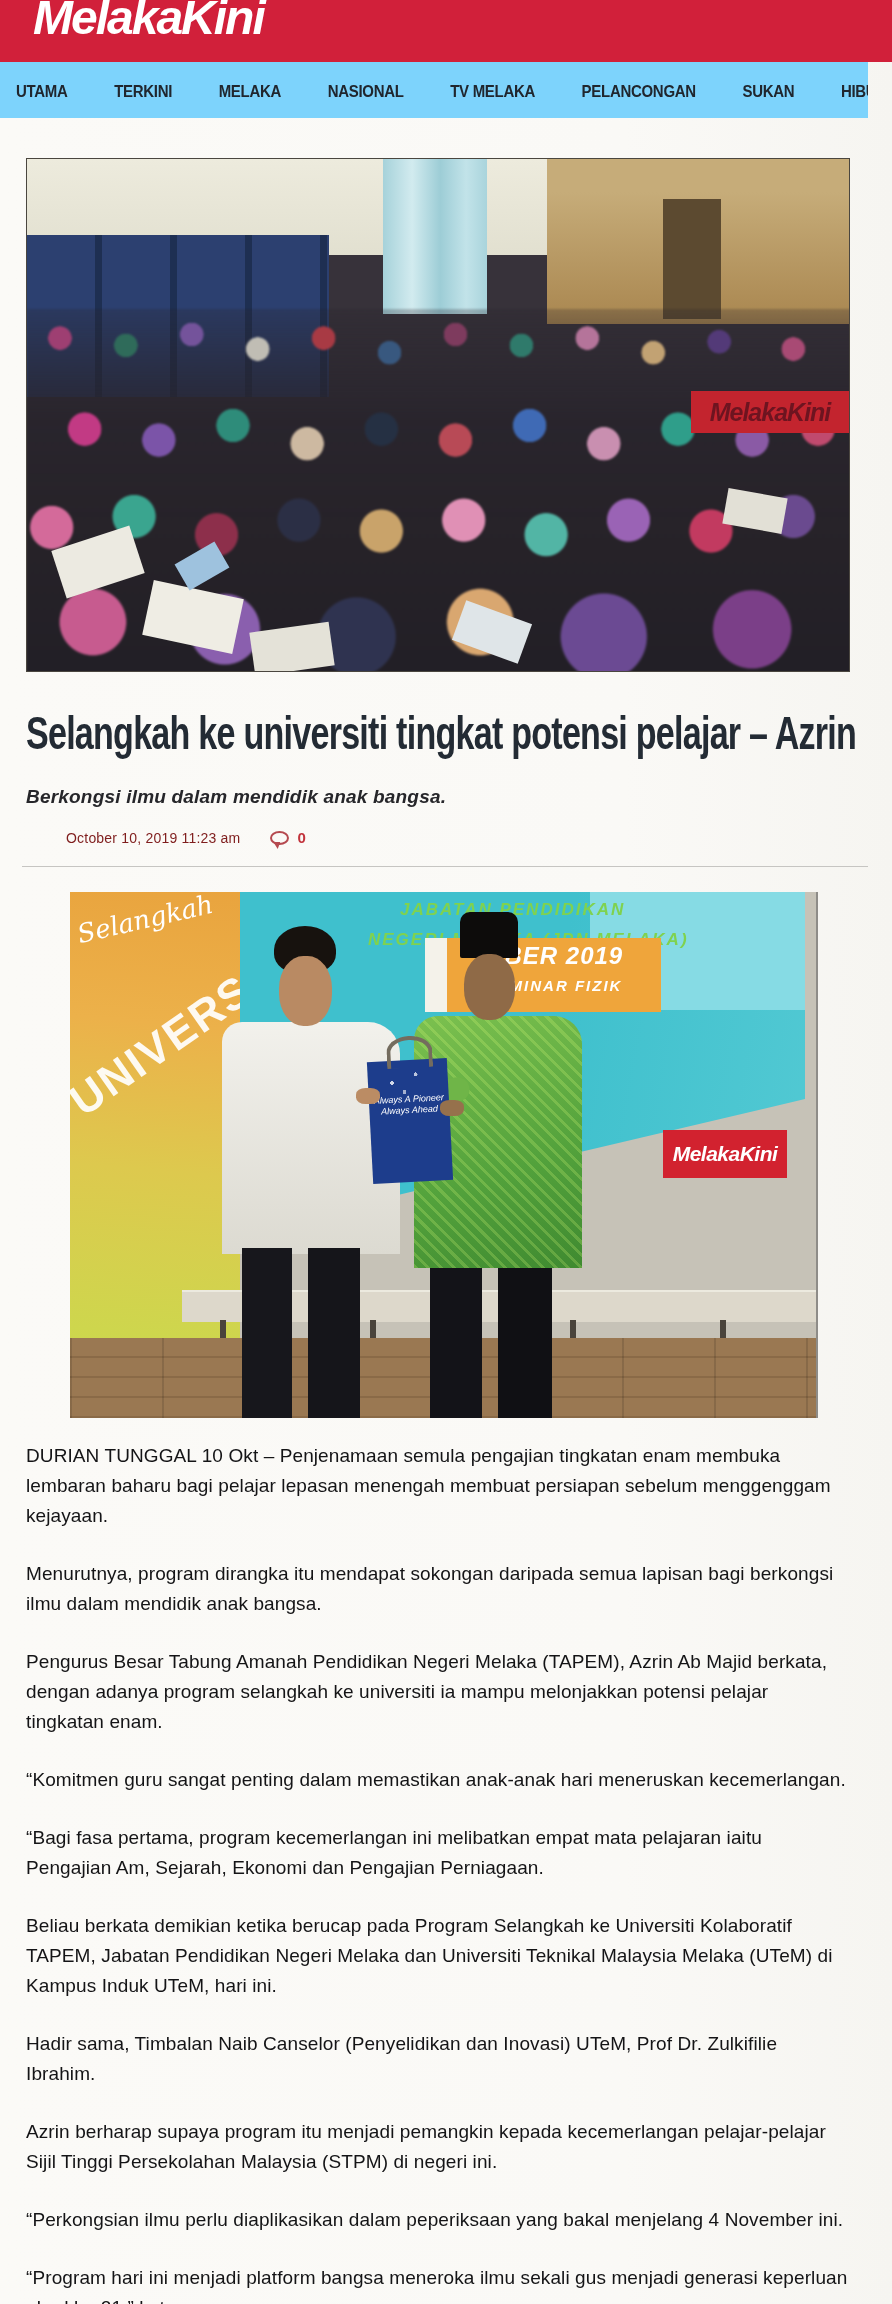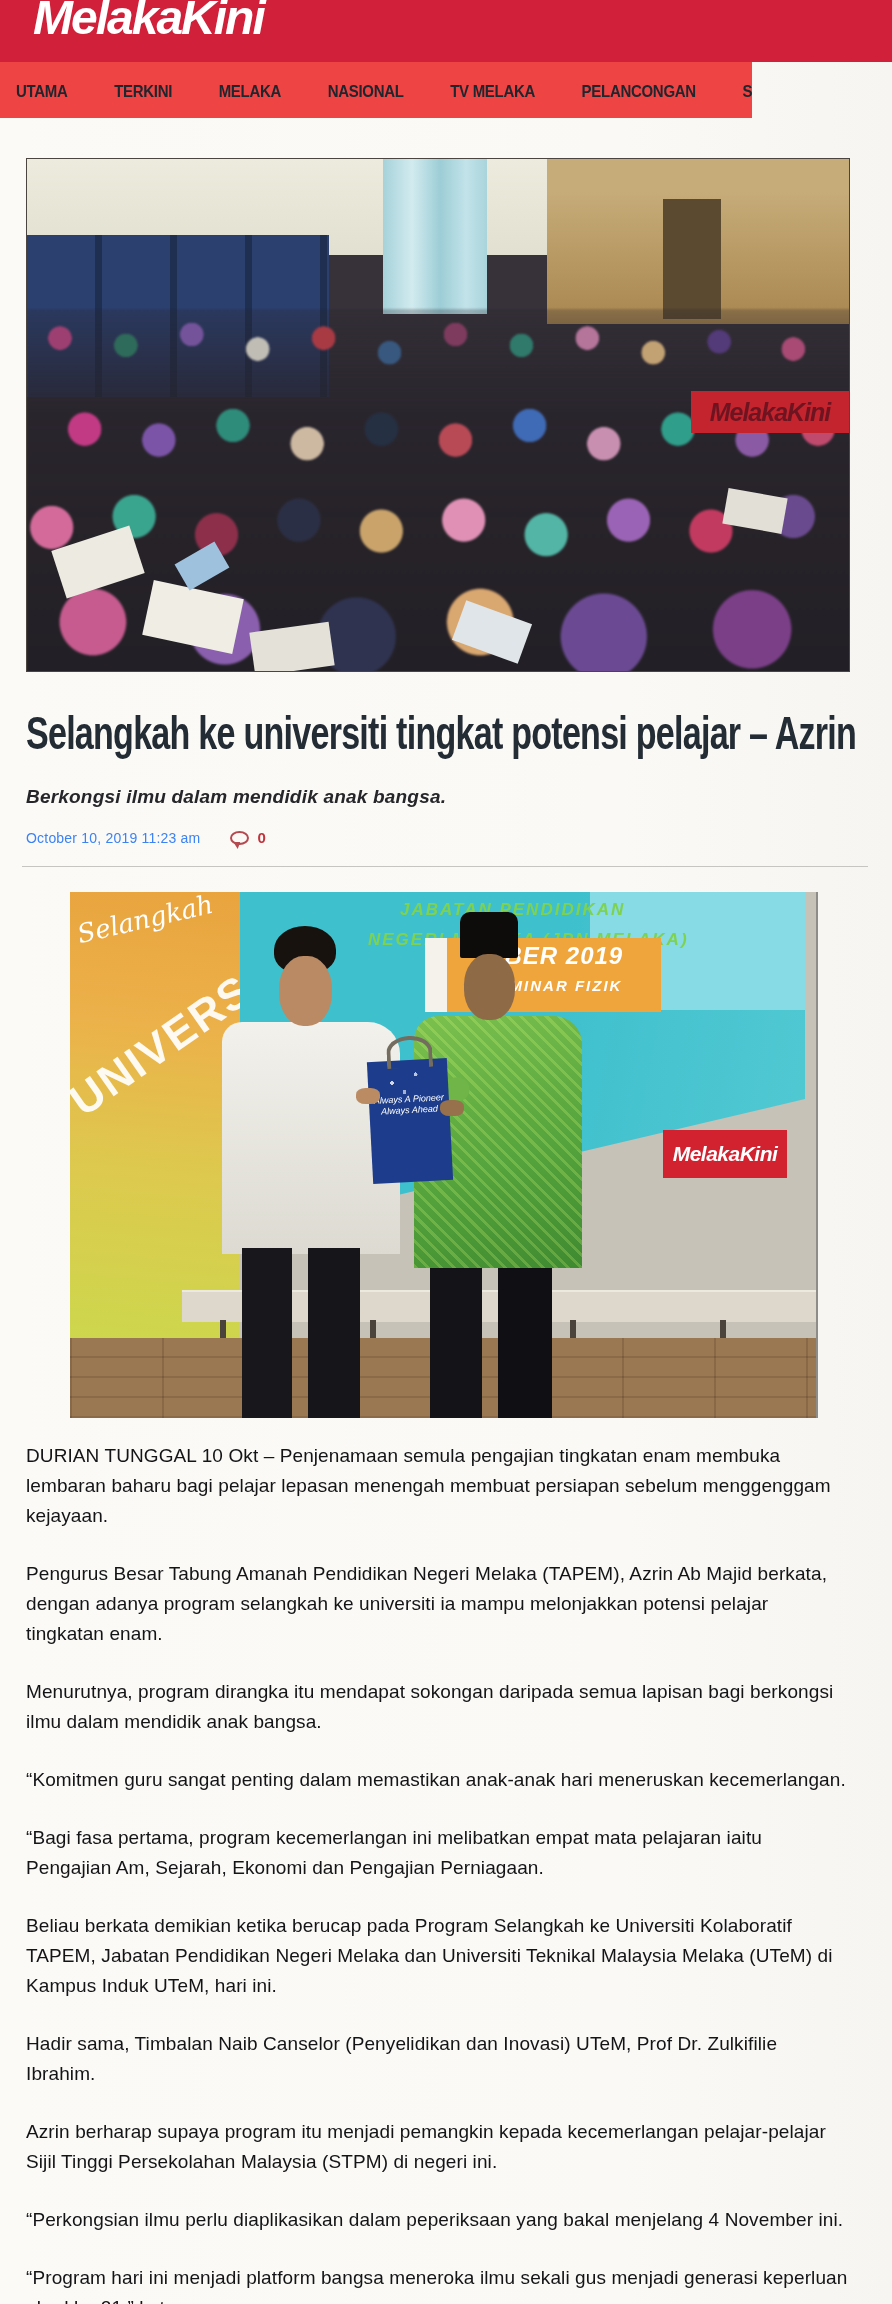--- a/index.html
+++ b/index.html
@@ -12,21 +12,21 @@
 
   
   .masthead { position:absolute; left:0; top:0; width:892px; height:62px; background:#d1203a; overflow:hidden; }
   .logo {
     position:absolute; left:33px; top:-10px; color:#ffffff;
     font-size:48px; font-weight:bold; font-style:italic; letter-spacing:-2px;
     white-space:nowrap;
   }
 
   
-  .navbar { position:absolute; left:0; top:62px; width:752px; height:56px; background:#ef4444; overflow:hidden; }
+  .navbar { position:absolute; left:0; top:62px; width:868px; height:56px; background:#7dd3fc; overflow:hidden; }
   .nav-inner { display:flex; width:908px; padding:0 0 0 16px; justify-content:space-between; align-items:center; height:56px; }
   .nav-inner > div {
     font-weight:bold; font-size:15px; color:#20262e; letter-spacing:-0.3px;
     white-space:nowrap; transform:scaleY(1.15); cursor:pointer;
   }
 
   
   .hero { position:absolute; left:26px; top:158px; width:824px; height:514px; background:#37323a; overflow:hidden; border:1px solid #4a463f; }
   .hero-ceiling { position:absolute; left:0; top:0; width:100%; height:96px; background:linear-gradient(180deg,#edebdd,#e2e0d0); }
   .hero-curtain { position:absolute; left:356px; top:0; width:104px; height:155px;
@@ -95,21 +95,21 @@
   .title {
     position:absolute; left:26px; top:706px; white-space:nowrap;
     font-size:46px; font-weight:bold; color:#232b34; letter-spacing:-1px;
     transform:scaleX(0.74); transform-origin:left top;
   }
   .subtitle {
     position:absolute; left:26px; top:786px;
     font-size:19px; font-style:italic; font-weight:bold; color:#26262a; letter-spacing:0.2px;text-align:center;
   }
   .meta { position:absolute; left:26px; top:829px; display:flex; align-items:center; gap:8px; }
-  .meta-date { font-size:14px; color:#3b82f6; letter-spacing:0.2px; }
+  .meta-date { font-size:14px; color:#7f1d1d; letter-spacing:0.2px;margin-left:40px; }
   .bubble { position:relative; width:19px; height:14px; border:2px solid #b5494f; border-radius:50%; margin-left:22px; display:inline-block; }
   .bubble::after {
     content:""; position:absolute; left:0px; bottom:-6px; width:0; height:0;
     border-left:7px solid transparent; border-top:7px solid #b5494f; transform:skewX(-20deg);
   }
   .meta-count { font-size:15px; font-weight:bold; color:#c2333c; }
   .rule { position:absolute; left:22px; top:866px; width:846px; height:1px; background:#c6c5c2; }
 
   
   .photo2 { position:absolute; left:70px; top:892px; width:748px; height:526px; background:#c6c2b7; overflow:hidden; border-right:2px solid #8e8c88; }
@@ -249,22 +249,22 @@
   <div class="rm-leg2"></div>
   <div class="rm-arm"></div>
   <div class="bag">Always A Pioneer Always Ahead</div>
   <div class="hand1"></div>
   <div class="hand2"></div>
   <div class="p2-watermark">MelakaKini</div>
 </div>
 
 <div class="body-text">
     <p>DURIAN TUNGGAL 10 Okt – Penjenamaan semula pengajian tingkatan enam membuka lembaran baharu bagi pelajar lepasan menengah membuat persiapan sebelum menggenggam kejayaan.</p>
+    <p>Menurutnya, program dirangka itu mendapat sokongan daripada semua lapisan bagi berkongsi ilmu dalam mendidik anak bangsa.</p>
     <p>Pengurus Besar Tabung Amanah Pendidikan Negeri Melaka (TAPEM), Azrin Ab Majid berkata, dengan adanya program selangkah ke universiti ia mampu melonjakkan potensi pelajar tingkatan enam.</p>
-    <p>Menurutnya, program dirangka itu mendapat sokongan daripada semua lapisan bagi berkongsi ilmu dalam mendidik anak bangsa.</p>
     <p>“Komitmen guru sangat penting dalam memastikan anak-anak hari meneruskan kecemerlangan.</p>
     <p>“Bagi fasa pertama, program kecemerlangan ini melibatkan empat mata pelajaran iaitu Pengajian Am, Sejarah, Ekonomi dan Pengajian Perniagaan.</p>
     <p>Beliau berkata demikian ketika berucap pada Program Selangkah ke Universiti Kolaboratif TAPEM, Jabatan Pendidikan Negeri Melaka dan Universiti Teknikal Malaysia Melaka (UTeM) di Kampus Induk UTeM, hari ini.</p>
     <p>Hadir sama, Timbalan Naib Canselor (Penyelidikan dan Inovasi) UTeM, Prof Dr. Zulkifilie Ibrahim.</p>
     <p>Azrin berharap supaya program itu menjadi pemangkin kepada kecemerlangan pelajar-pelajar Sijil Tinggi Persekolahan Malaysia (STPM) di negeri ini.</p>
     <p>“Perkongsian ilmu perlu diaplikasikan dalam peperiksaan yang bakal menjelang 4 November ini.</p>
     <p>“Program hari ini menjadi platform bangsa meneroka ilmu sekali gus menjadi generasi keperluan abad ke-21,” katanya.</p>
   </div>
 
 </body></html>

